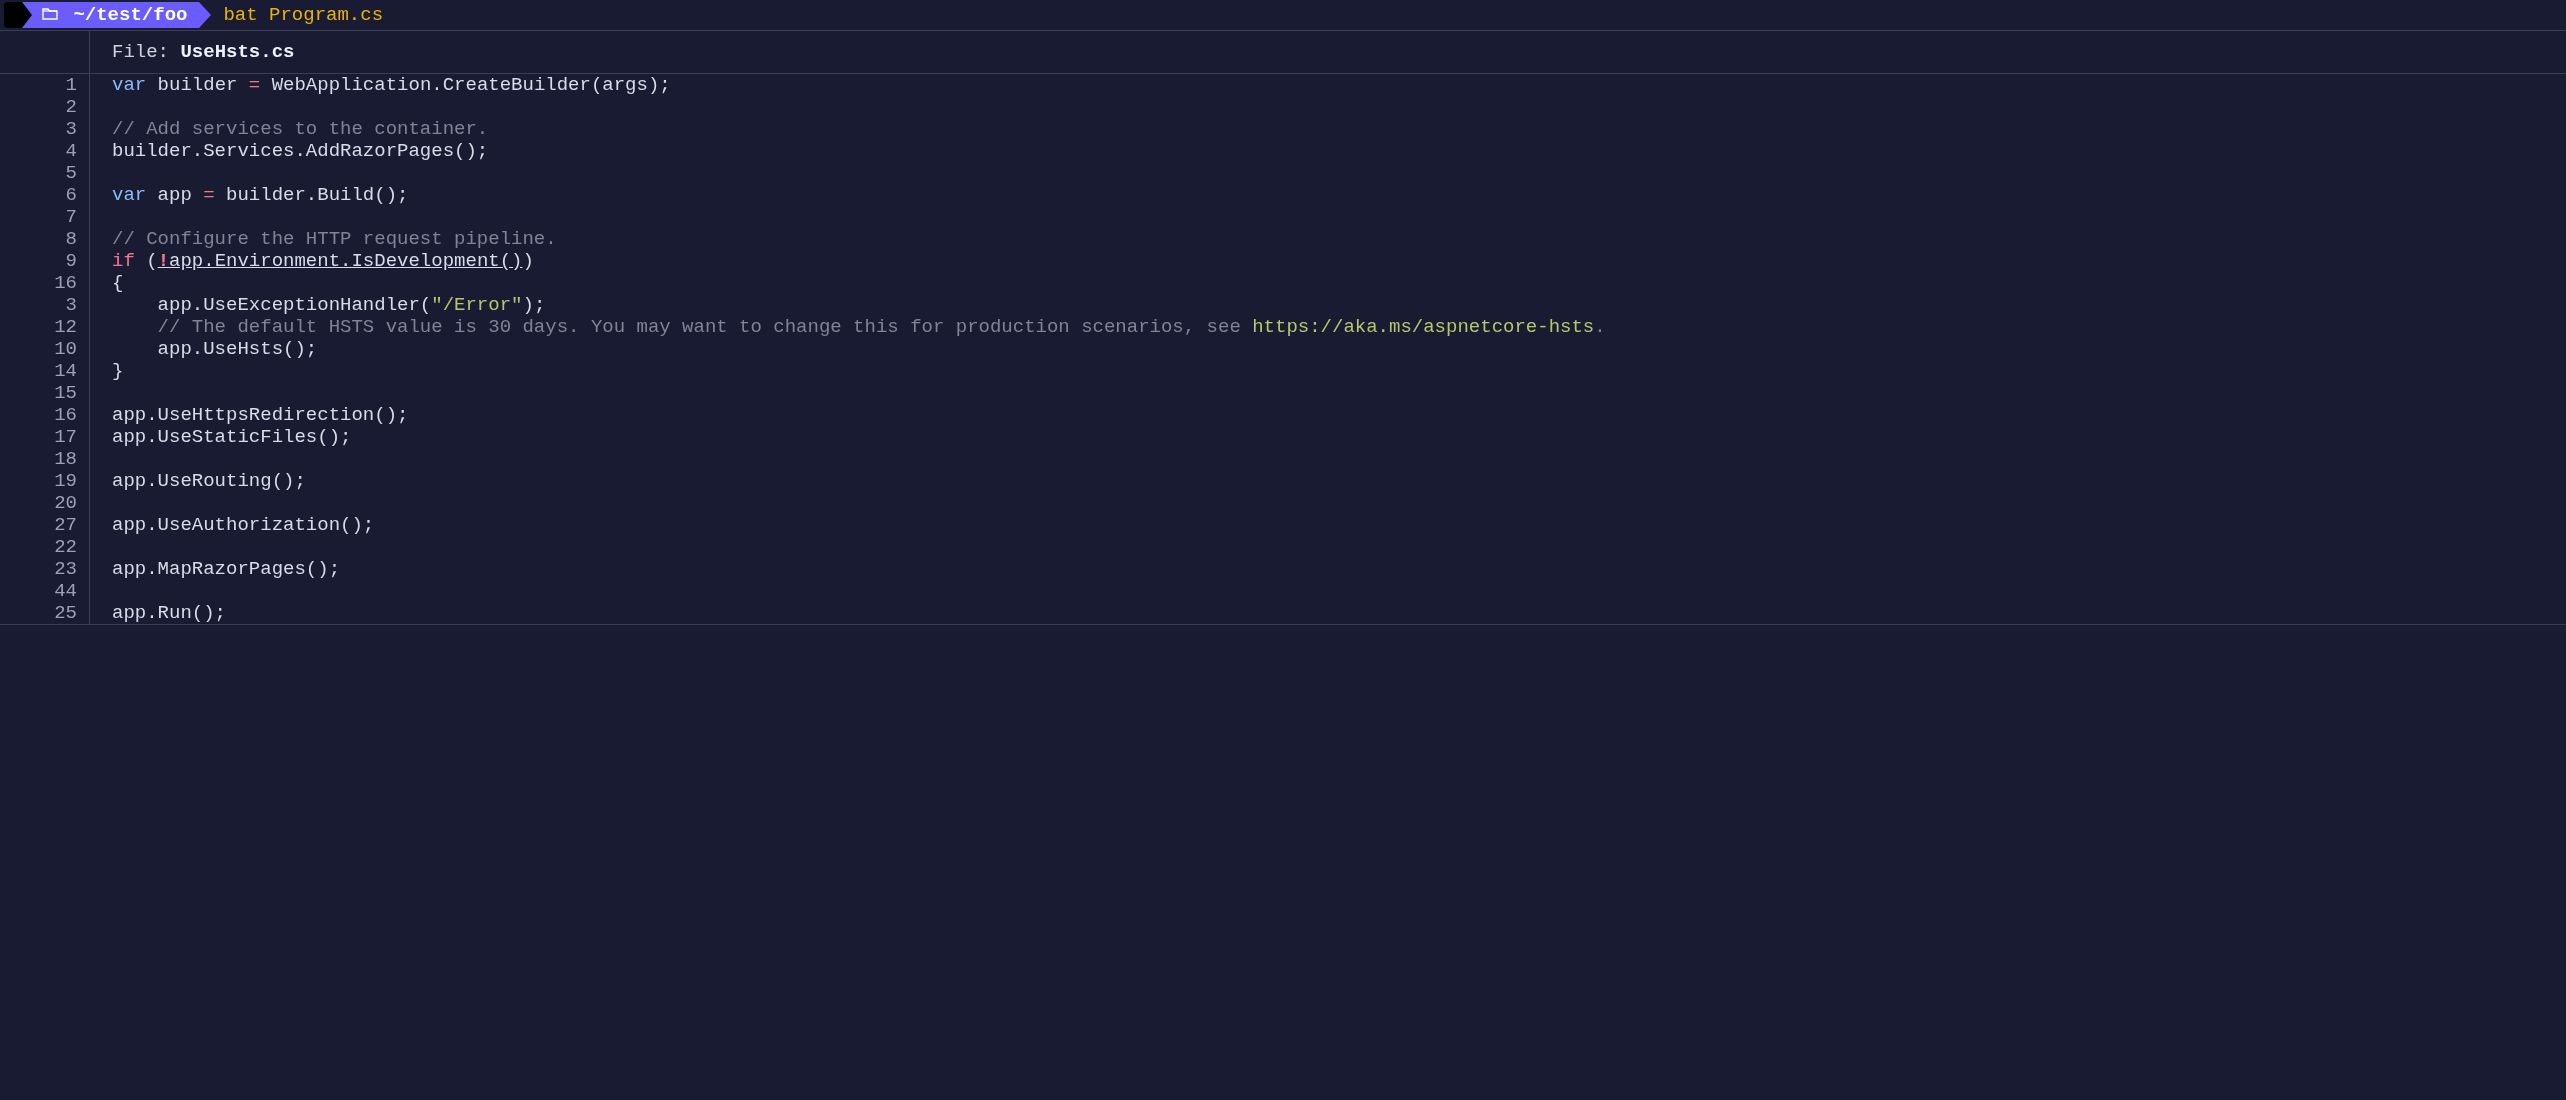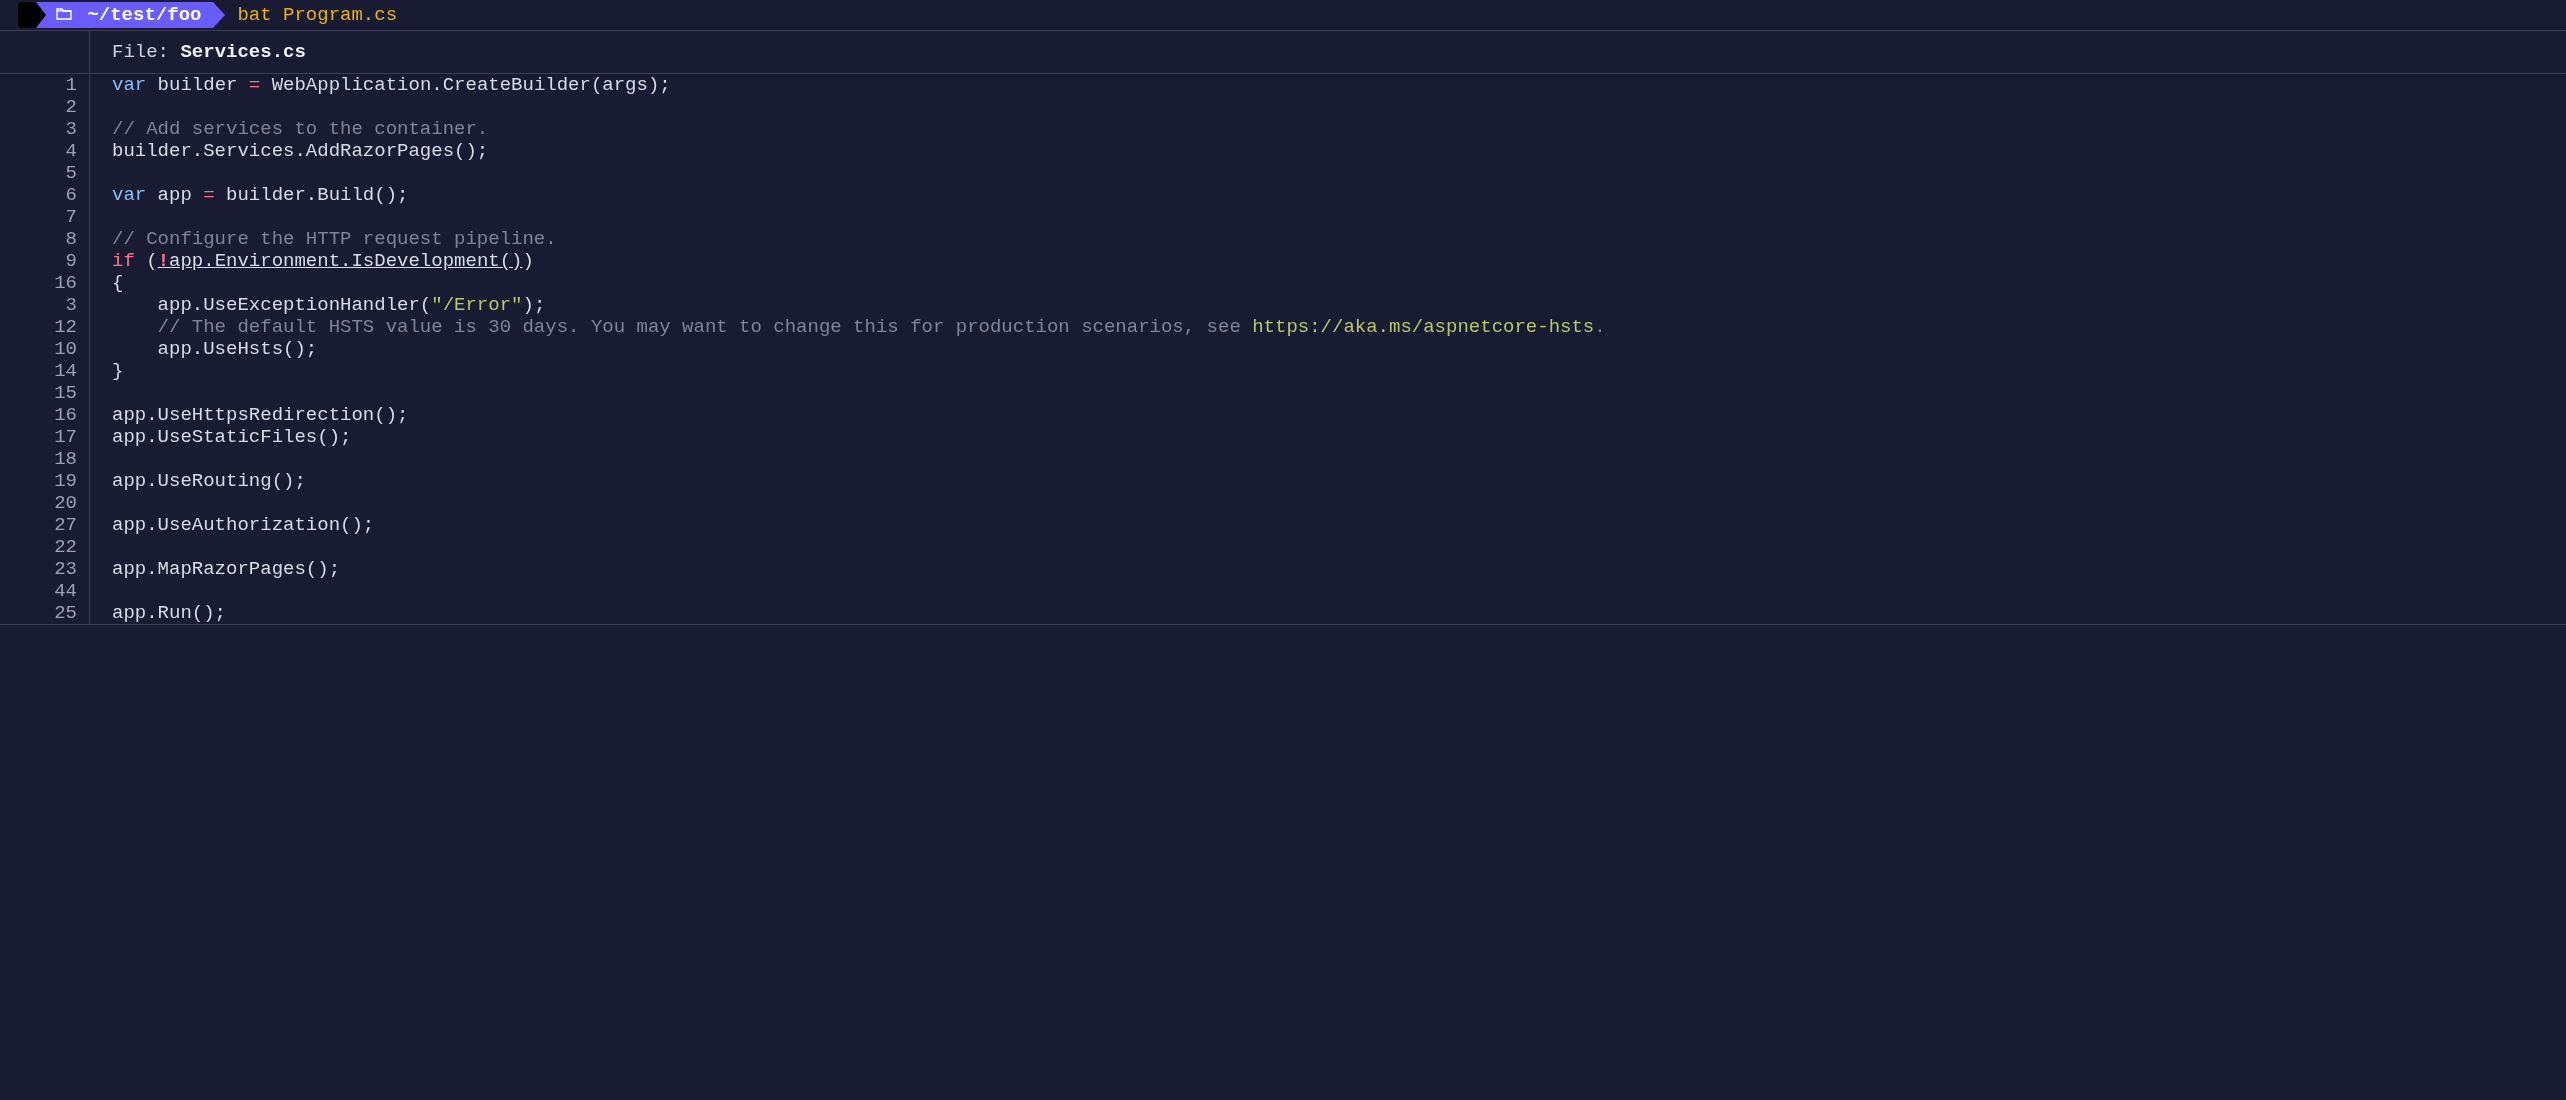--- a/index.html
+++ b/index.html
@@ -33,21 +33,21 @@
   }
   .terminal {
     width: 100%;
   }
 
   
   .prompt-bar {
     display: flex;
     align-items: center;
     height: 30px;
-    padding-left: 18px;
+    padding-left: 4px;
     background: var(--bg);
     font-weight: 600;
   }
   .apple-seg {
     background: #000;
     color: var(--apple);
     display: inline-flex;
     align-items: center;
     padding: 0 10px 0 8px;
     height: 26px;
@@ -172,21 +172,21 @@
     <span class="path-arrow"></span>
     <span class="cmd-text">bat Program.cs</span>
   </div>
 
   <div class="rule"></div>
 
   <div class="file-header">
     <div class="gutter-col"></div>
     <div class="label">
       <span>File:</span>
-      <b>Services.cs</b>
+      <b>UseHsts.cs</b>
     </div>
   </div>
 
   <div class="rule"></div>
 
   <div class="code-area">
     <div class="gutter" id="gutter">
         <div>1</div>
         <div>2</div>
         <div>3</div>

